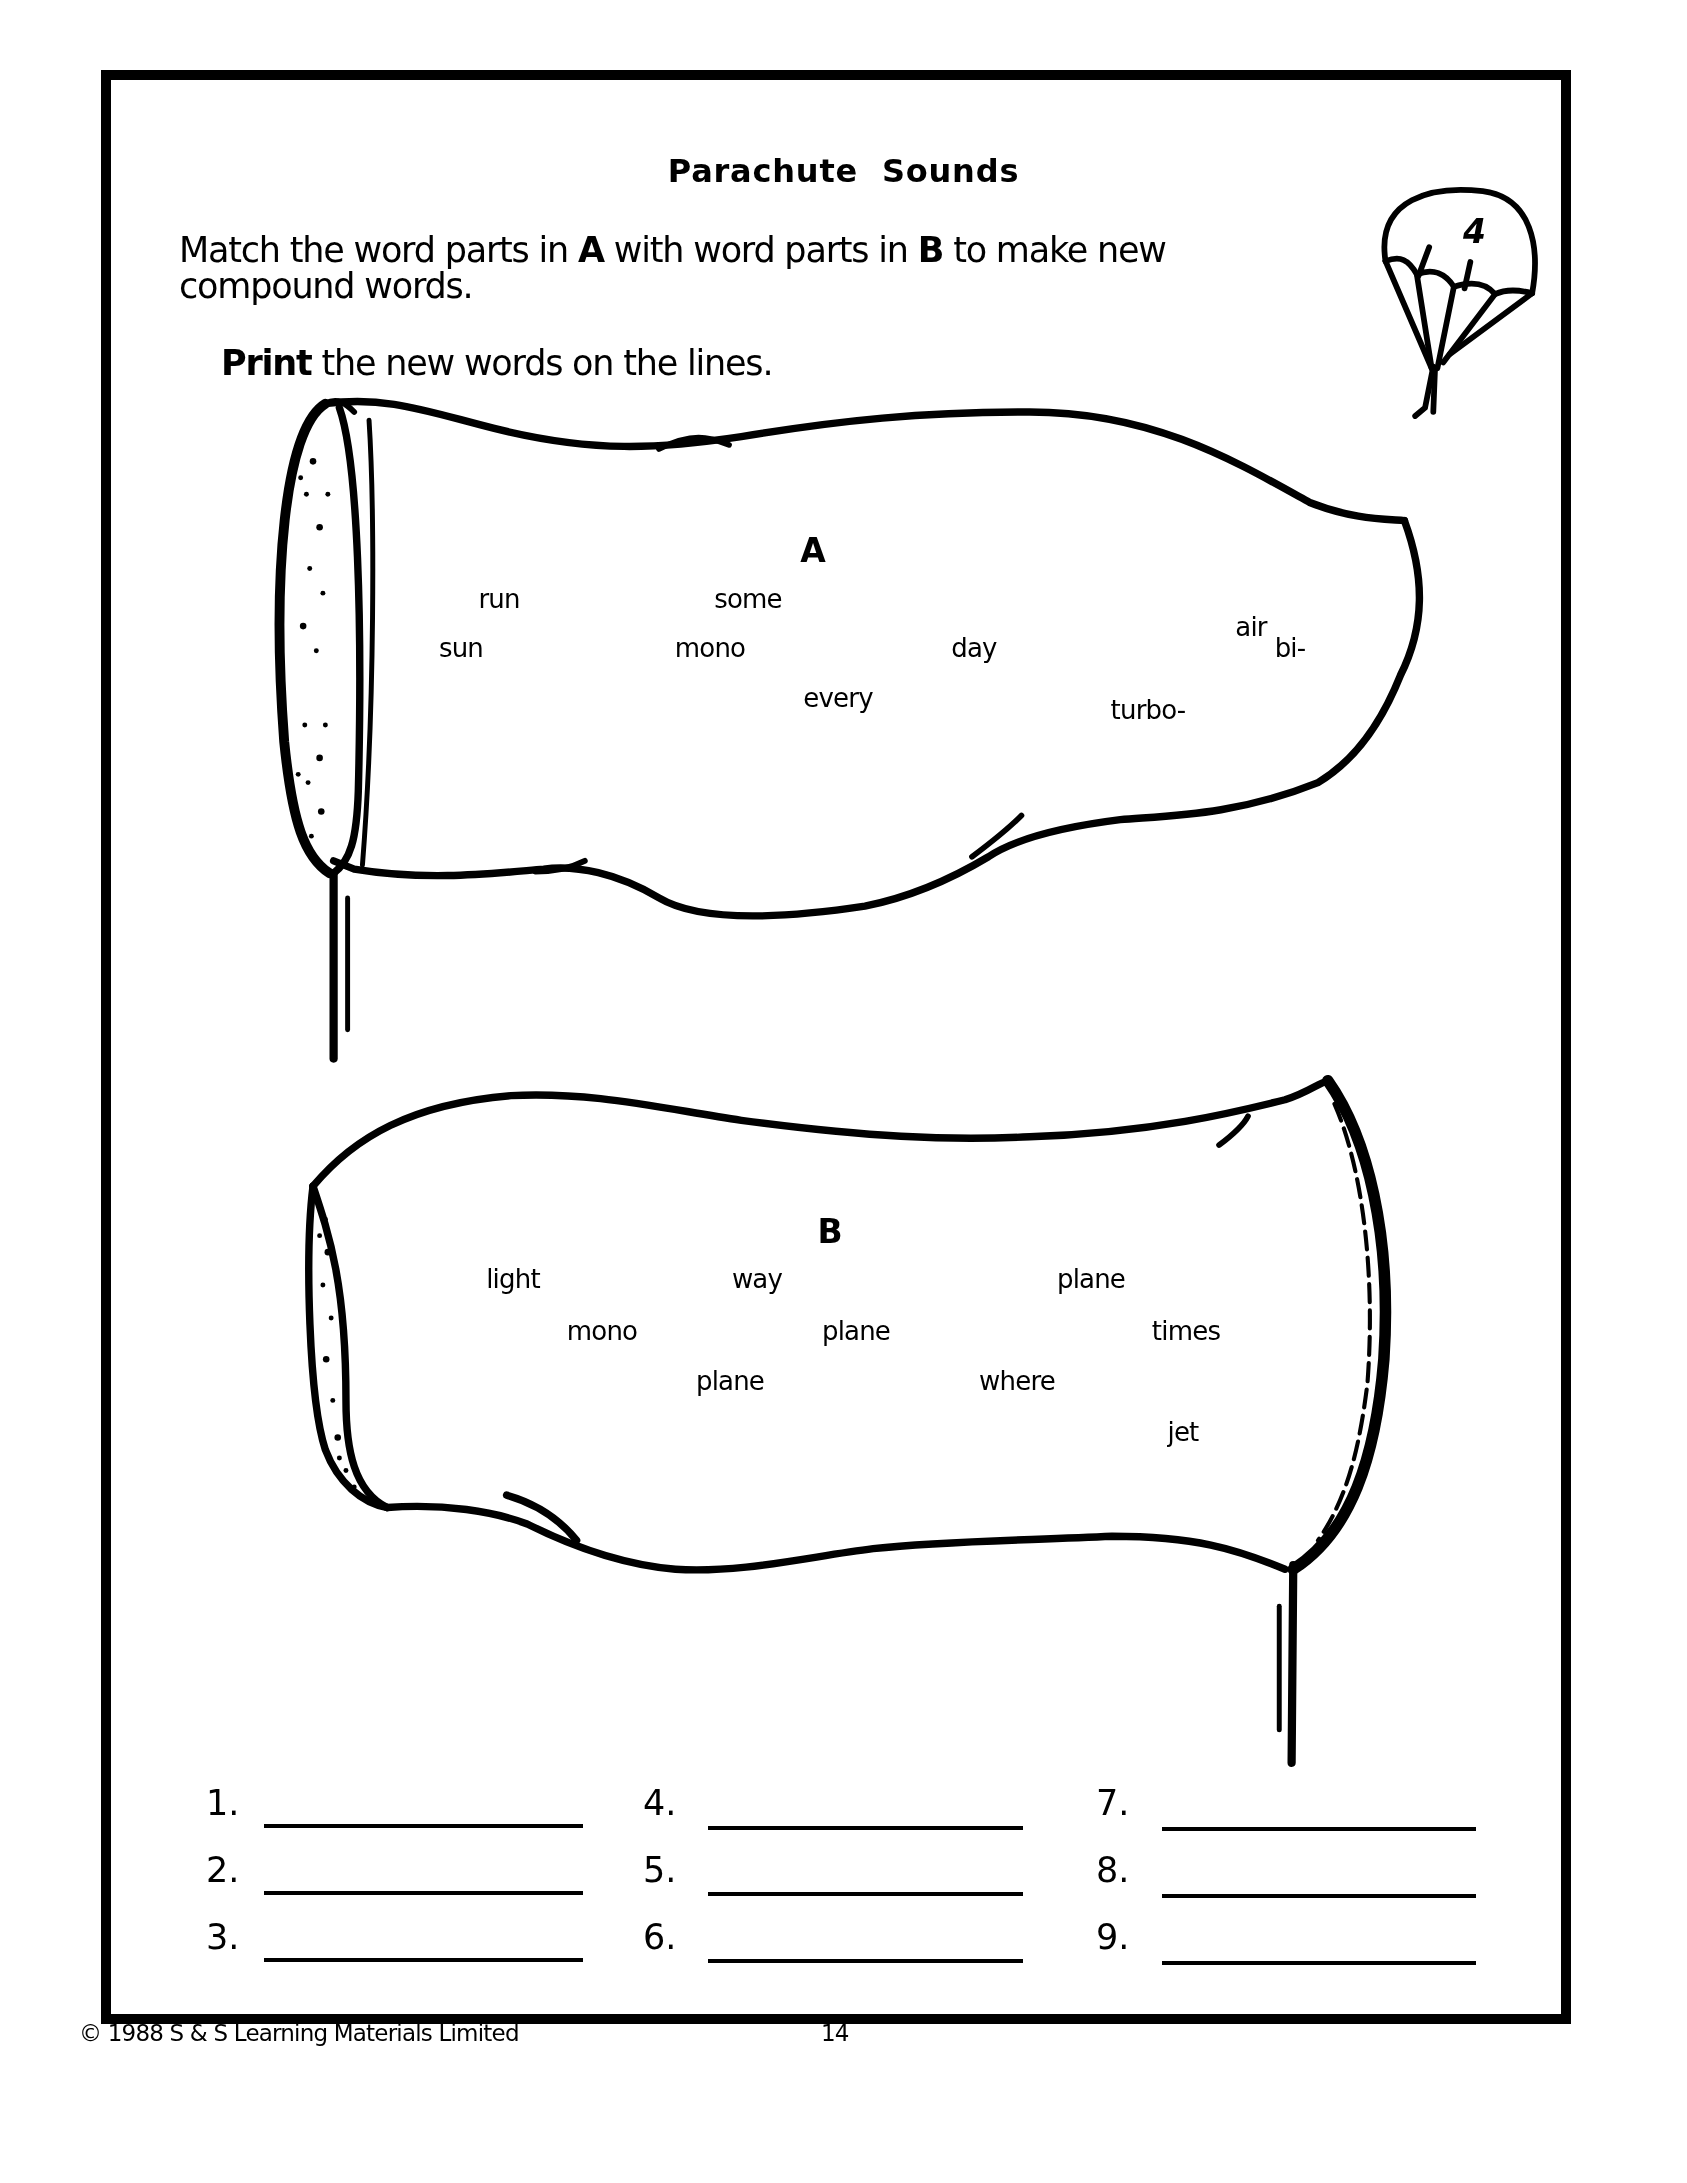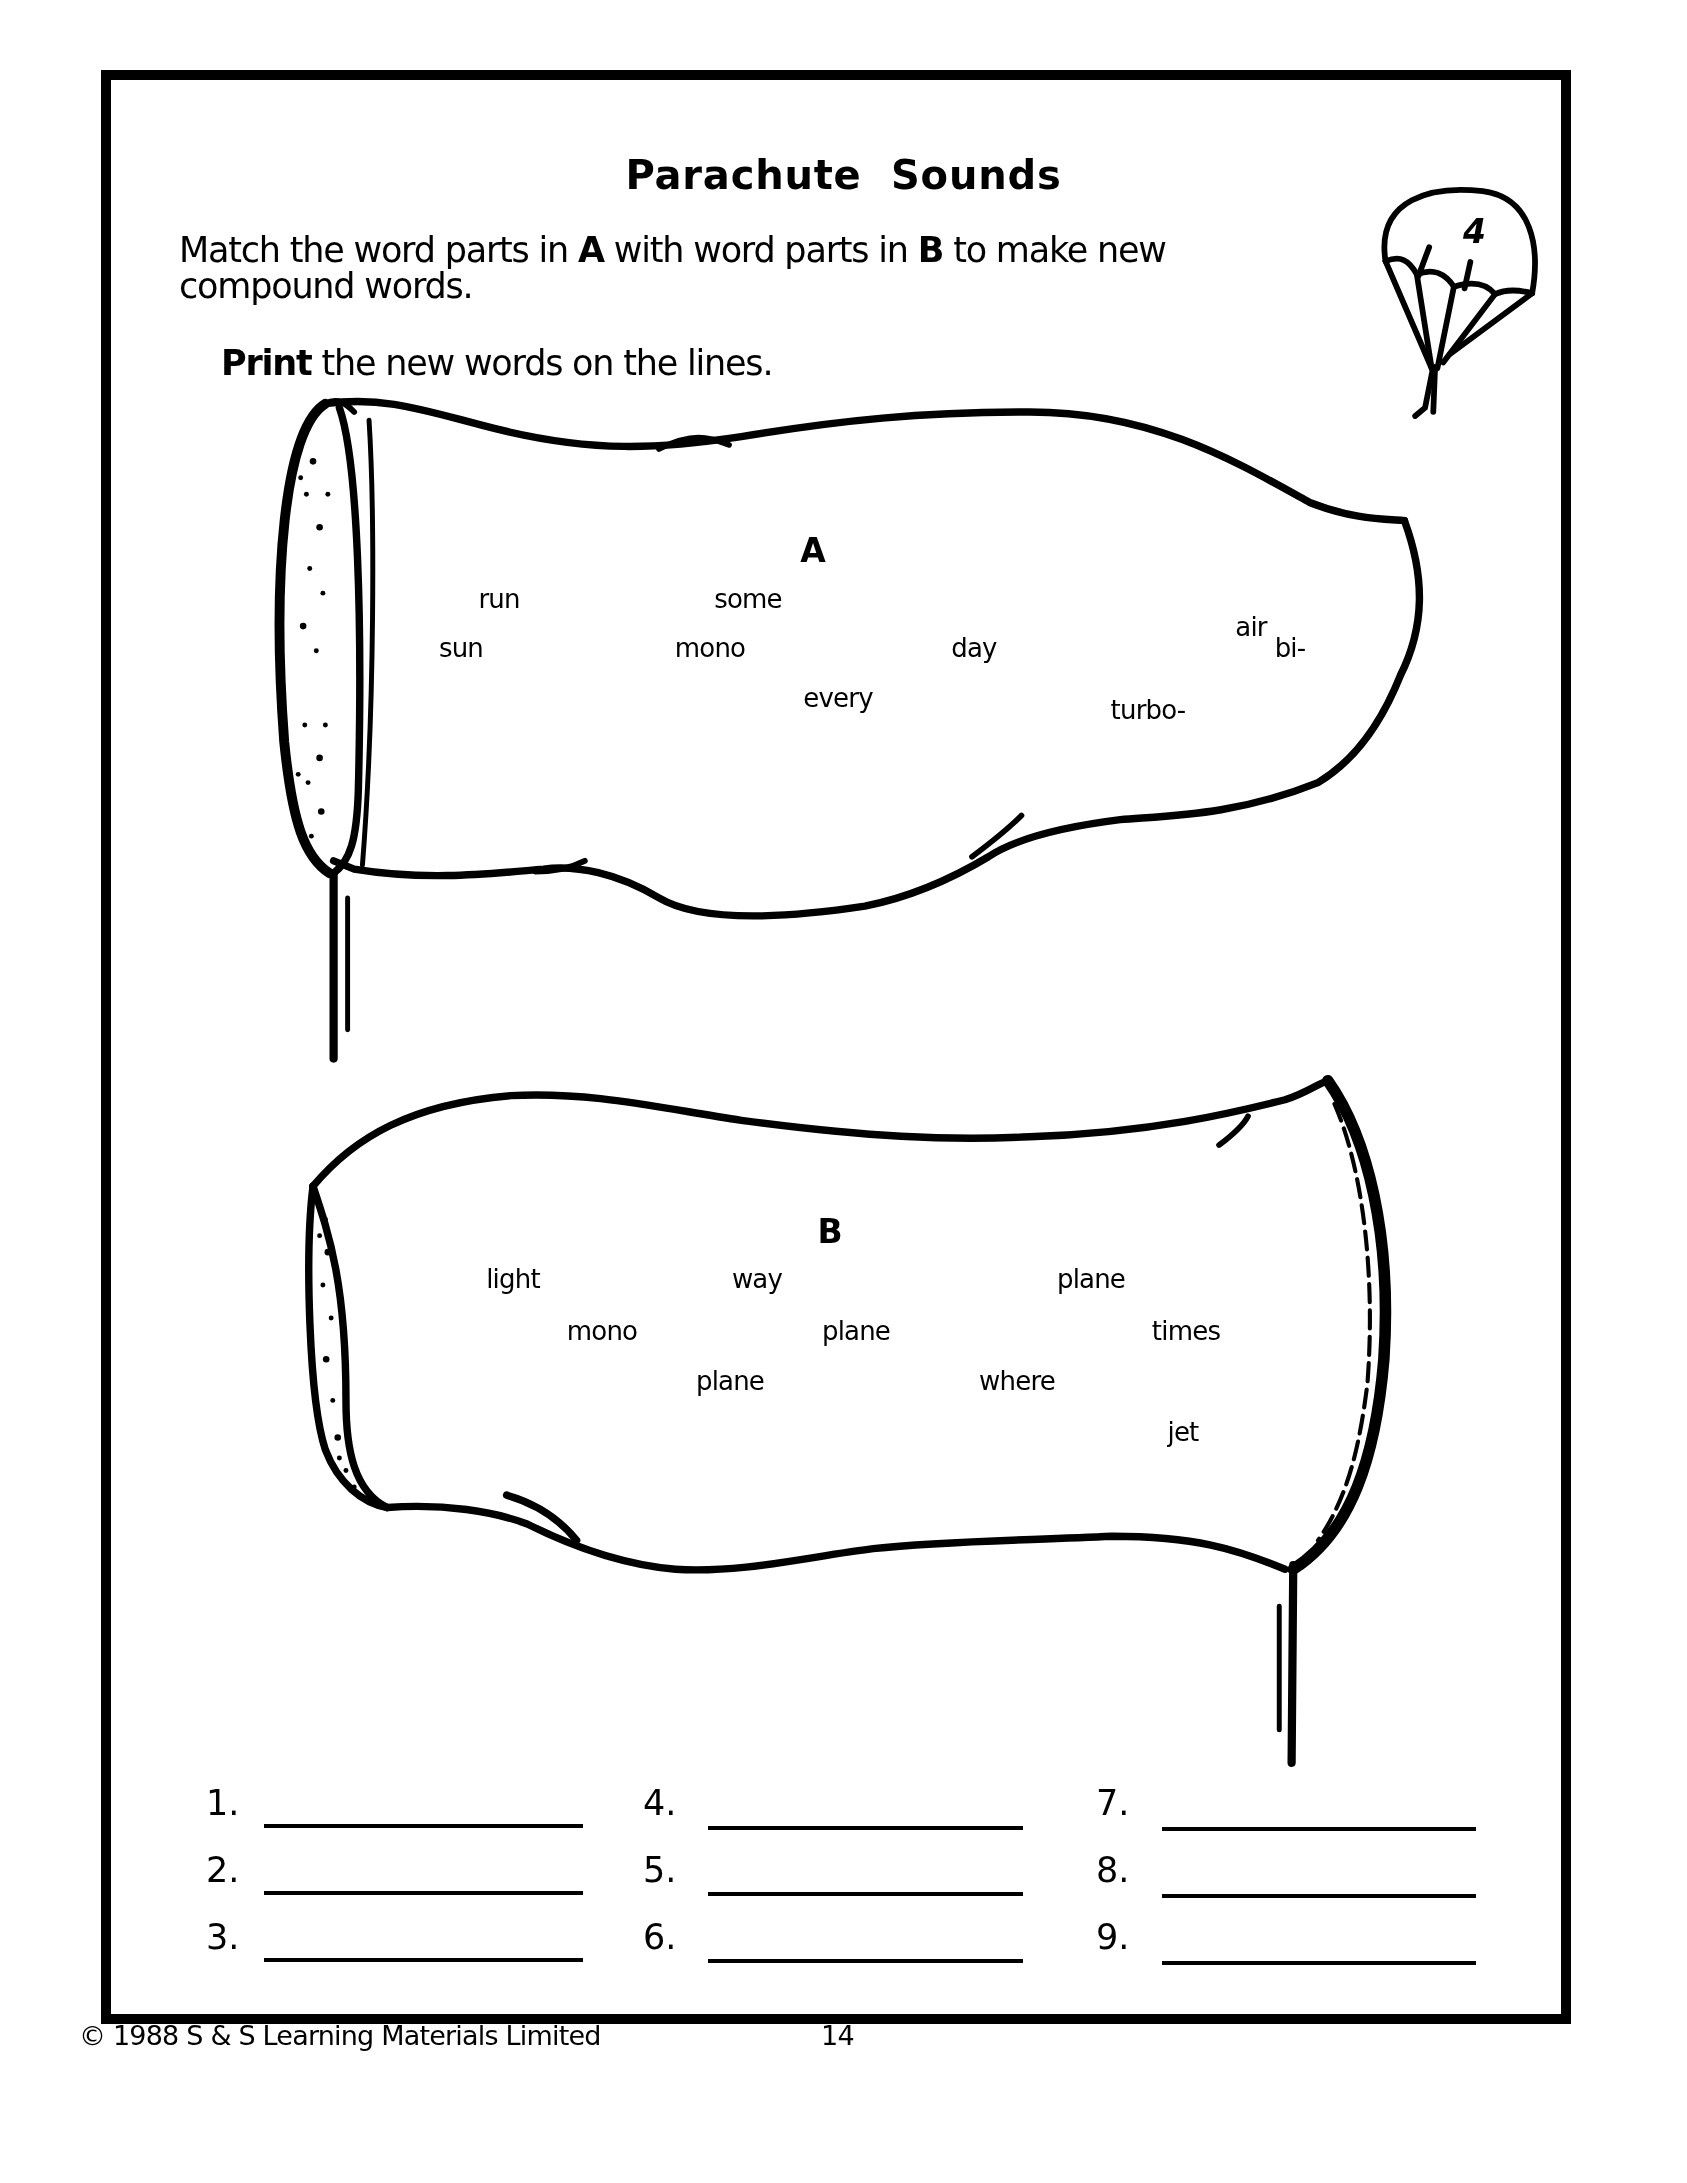--- a/index.html
+++ b/index.html
@@ -1,29 +1,29 @@
 <!DOCTYPE html>
 <html style="font-size:13px"><head>
 <meta charset="utf-8">
 <style>
   html, body { margin:0; padding:0; background:#ffffff; }
   body { width:1687px; height:2183px; position:relative; overflow:hidden;
          font-family:"DejaVu Sans", "Liberation Sans", sans-serif; color:#000; }
   .frame { position:absolute; left:101px; top:70px; width:1450px; height:1934px;
            border:10px solid #000; }
   .abs { position:absolute; white-space:nowrap; }
-  .title { left:0; width:1687px; text-align:center; top:152px; font-size:40px; font-weight:bold; letter-spacing:0.8px; }
+  .title { left:0; width:1687px; text-align:center; top:152px; font-size:32px; font-weight:bold; letter-spacing:0.8px; }
   .title span { display:inline-block; }
   .instr { left:179px; font-size:35px; line-height:38px; letter-spacing:-1.2px; }
   .instr b { font-weight:bold; }
   .word { font-size:26px; letter-spacing:-0.8px; transform:translate(-50%,-50%); }
   .hdr { font-size:33px; font-weight:bold; transform:translate(-50%,-50%); }
   .num { font-size:35px; transform:translateY(-50%); }
   .line { position:absolute; height:4.1px; background:#000; }
-  .footer { font-size:27px; letter-spacing:-0.8px; top:2020px; }
+  .footer { font-size:23px; letter-spacing:-0.8px; top:2020px; }
   svg.art { position:absolute; left:0; top:0; }
 </style>
 </head>
 <body>
 
 <div class="frame"></div>
 
 <svg class="art" width="1687" height="2183" viewBox="0 0 2048 2650">
 
   <g fill="none" stroke="#000" stroke-width="7" stroke-linecap="round">

